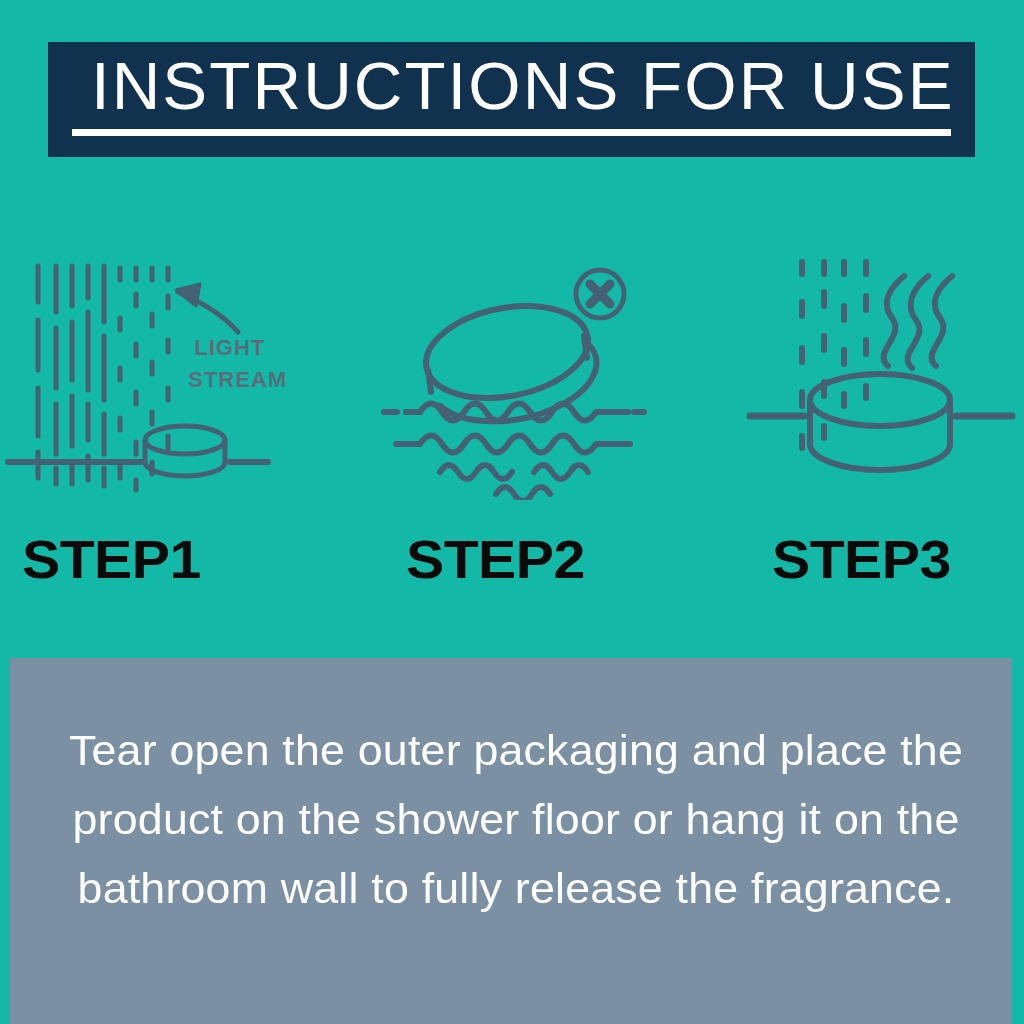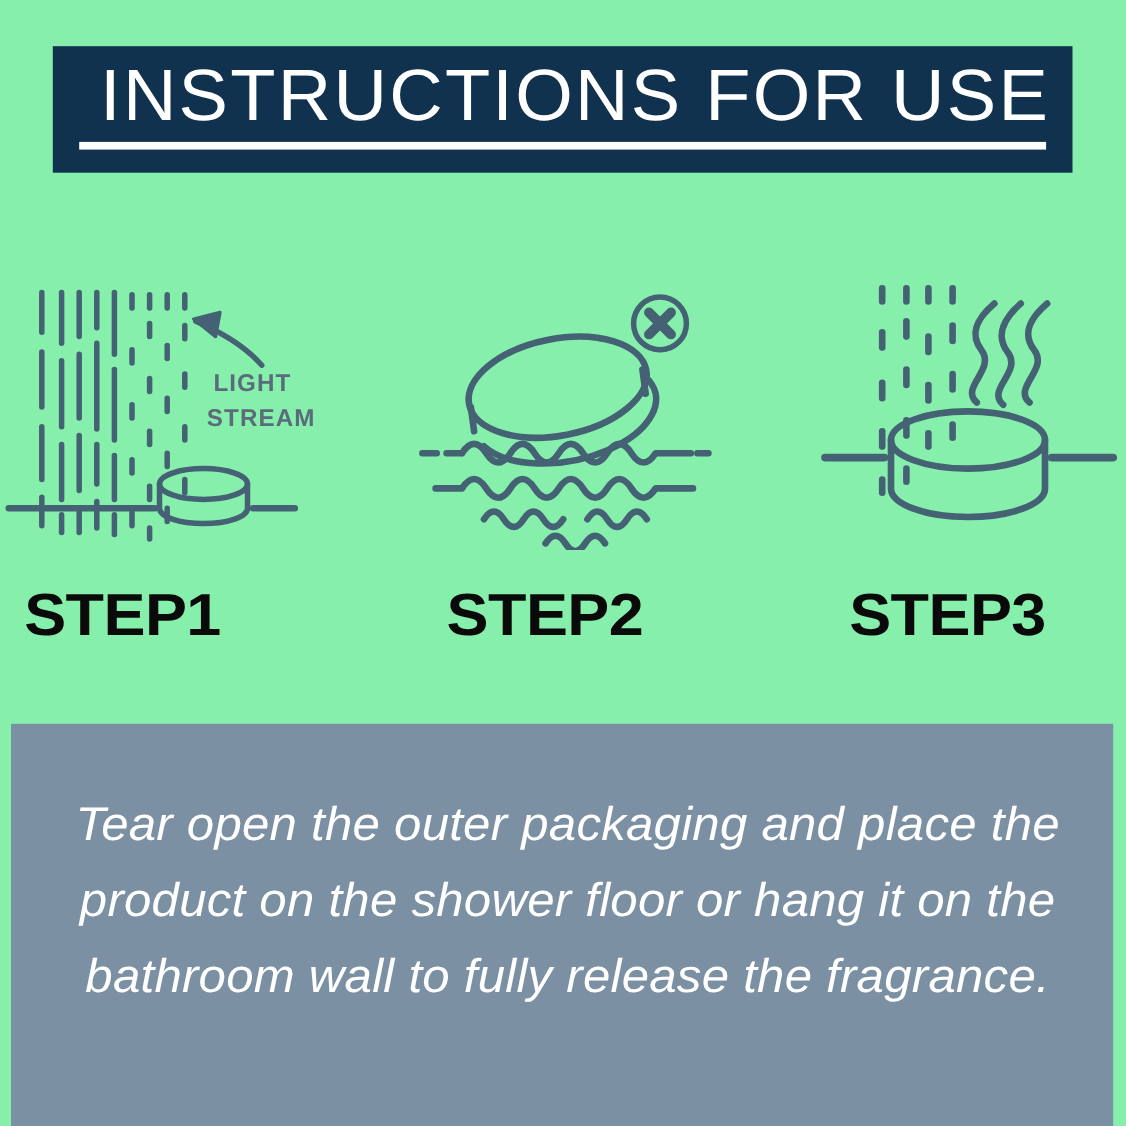--- a/index.html
+++ b/index.html
@@ -3,21 +3,21 @@
 <meta charset="utf-8">
 <style>
   html,body{margin:0;padding:0;}
   body{
     width:1024px;height:1024px;
     background:#ffffff;
     font-family:"Liberation Sans", sans-serif;
     overflow:hidden;
     position:relative;
   }
-  #page{position:relative;width:1024px;height:1024px;background:#86efac;}
+  #page{position:relative;width:1024px;height:1024px;background:#14b8a6;}
 
   
   .banner{
     position:absolute;left:48px;top:42px;width:927px;height:115px;
     background:#10324f;
     box-sizing:border-box;
   }
   .banner-title{
     position:absolute;left:26px;top:6px;width:880px;
     color:#ffffff;
@@ -58,21 +58,20 @@
   }
   .lbl1{left:22px;}
   .lbl2{left:406px;}
   .lbl3{left:772px;}
 
   
   .desc-panel{
     position:absolute;left:10px;top:658px;width:1002px;height:366px;
     background:#7b90a3;
     box-sizing:border-box;
-    font-style:italic;
   }
   .desc-text{
     position:absolute;left:56px;top:58px;width:900px;
     color:#ffffff;
     font-family:"Liberation Sans Narrow","Liberation Sans",sans-serif;
     font-size:43px;
     line-height:69px;
     letter-spacing:0.2px;
     text-align:center;
     transform:scaleX(1.04);

